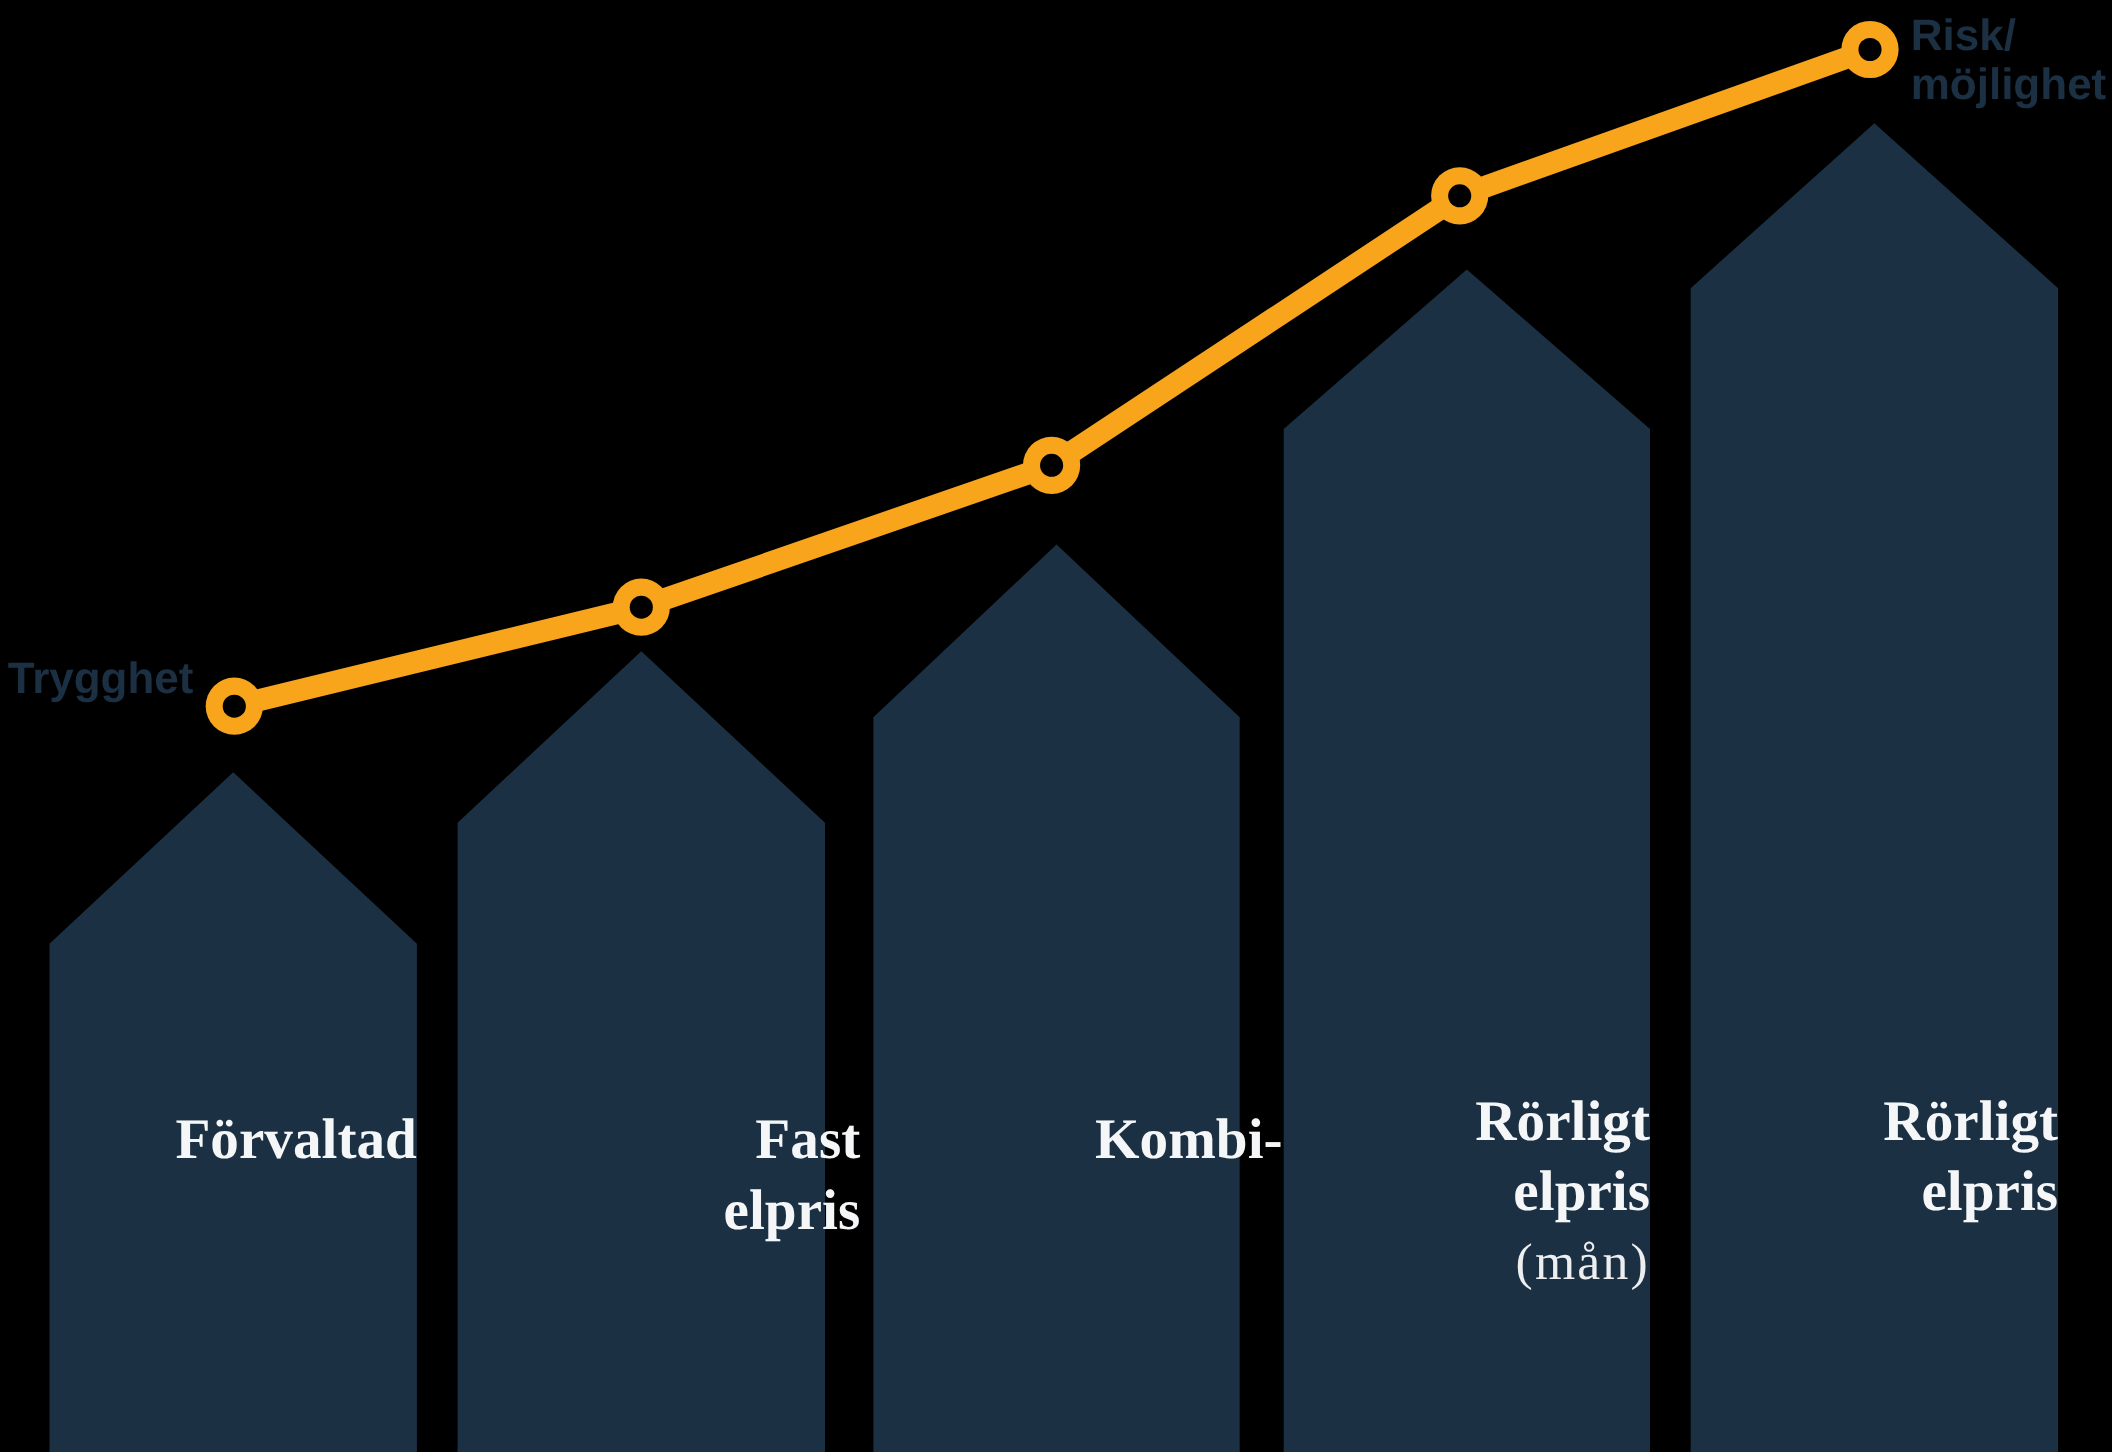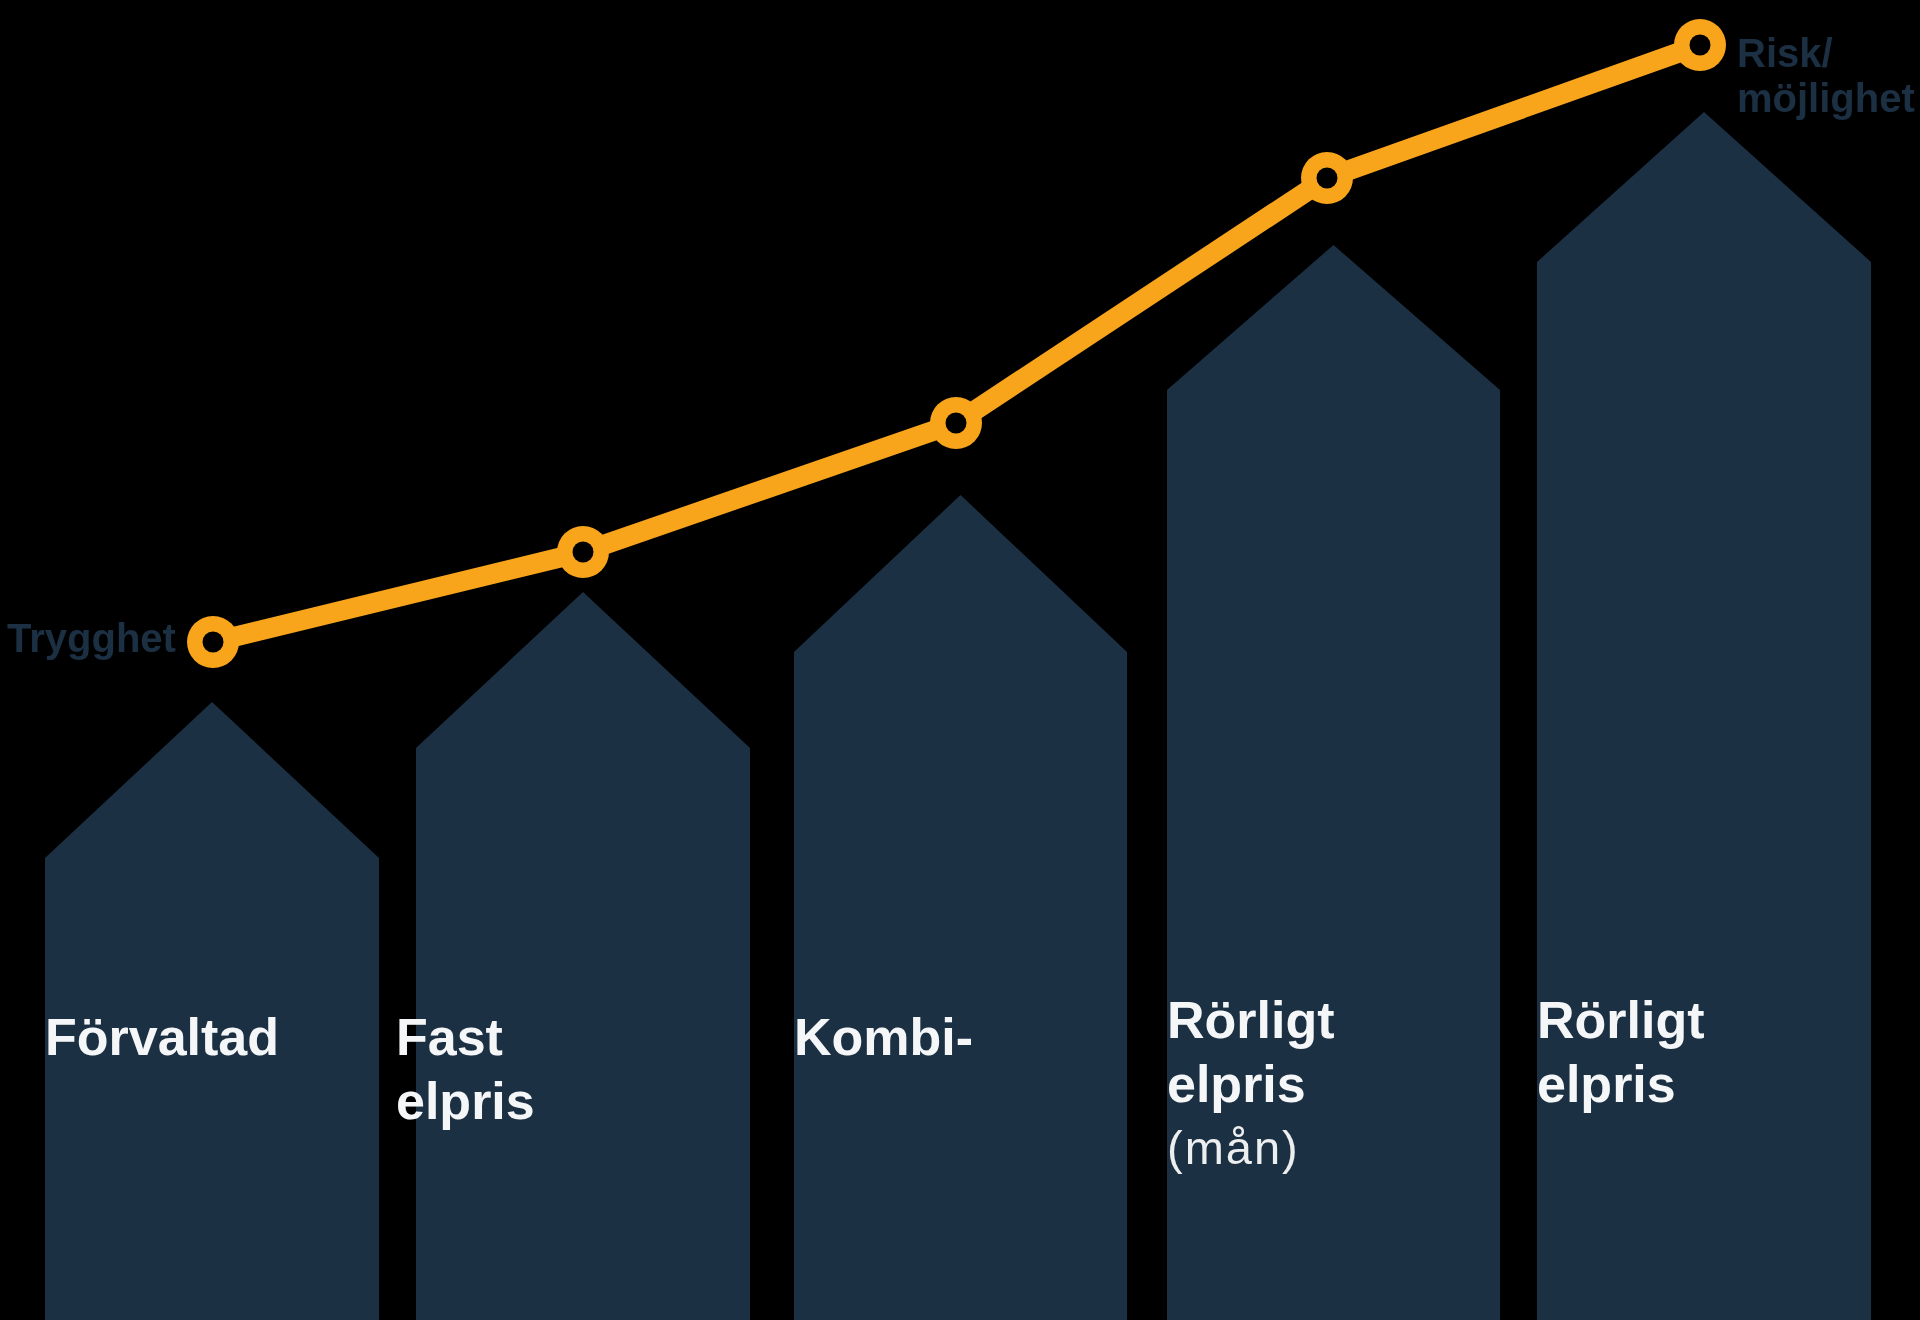--- a/index.html
+++ b/index.html
@@ -23,37 +23,37 @@
     height: 1320px;
     display: block;
   }
   .side-label {
     position: absolute;
     font-weight: bold;
     font-size: 40px;
     line-height: 45px;
     color: var(--navy, #1c3044);
     white-space: nowrap;
-    margin-top: 21px;
   }
   .side-label.start {
     left: 7px;
     top: 595px;
   }
   .side-label.end {
     left: 1737px;
     top: 10px;
   }
   .bar-label {
     position: absolute;
-    text-align: left;
+    text-align: right;
     color: var(--white, #f5f6f7);
     font-weight: bold;
     font-size: 52px;
     line-height: 64px;
+    font-family: Liberation Serif, serif;
   }
   .bar-sublabel {
     font-weight: normal;
     font-size: 47px;
     letter-spacing: 2px;
     opacity: 0.96;
   }
 </style>
 </head>
 <body>
@@ -82,21 +82,21 @@
 
   <div class="side-label end">
     <div>Risk/</div>
     <div>möjlighet</div>
   </div>
 
   <div id="bar-labels">
       <div class="bar-label" style="left: 45px; width: 334px; top: 1005px;">
         <div>Förvaltad</div>
       </div>
-      <div class="bar-label" style="left: 396px; width: 366px; top: 1005px;">
+      <div class="bar-label" style="left: 416px; width: 366px; top: 1005px;">
         <div>Fast</div>
         <div>elpris</div>
       </div>
       <div class="bar-label" style="left: 794px; width: 372px; top: 1005px;">
         <div>Kombi-</div>
       </div>
       <div class="bar-label" style="left: 1167px; width: 333px; top: 988px;">
         <div>Rörligt</div>
         <div>elpris</div>
         <div class="bar-sublabel">(mån)</div>

